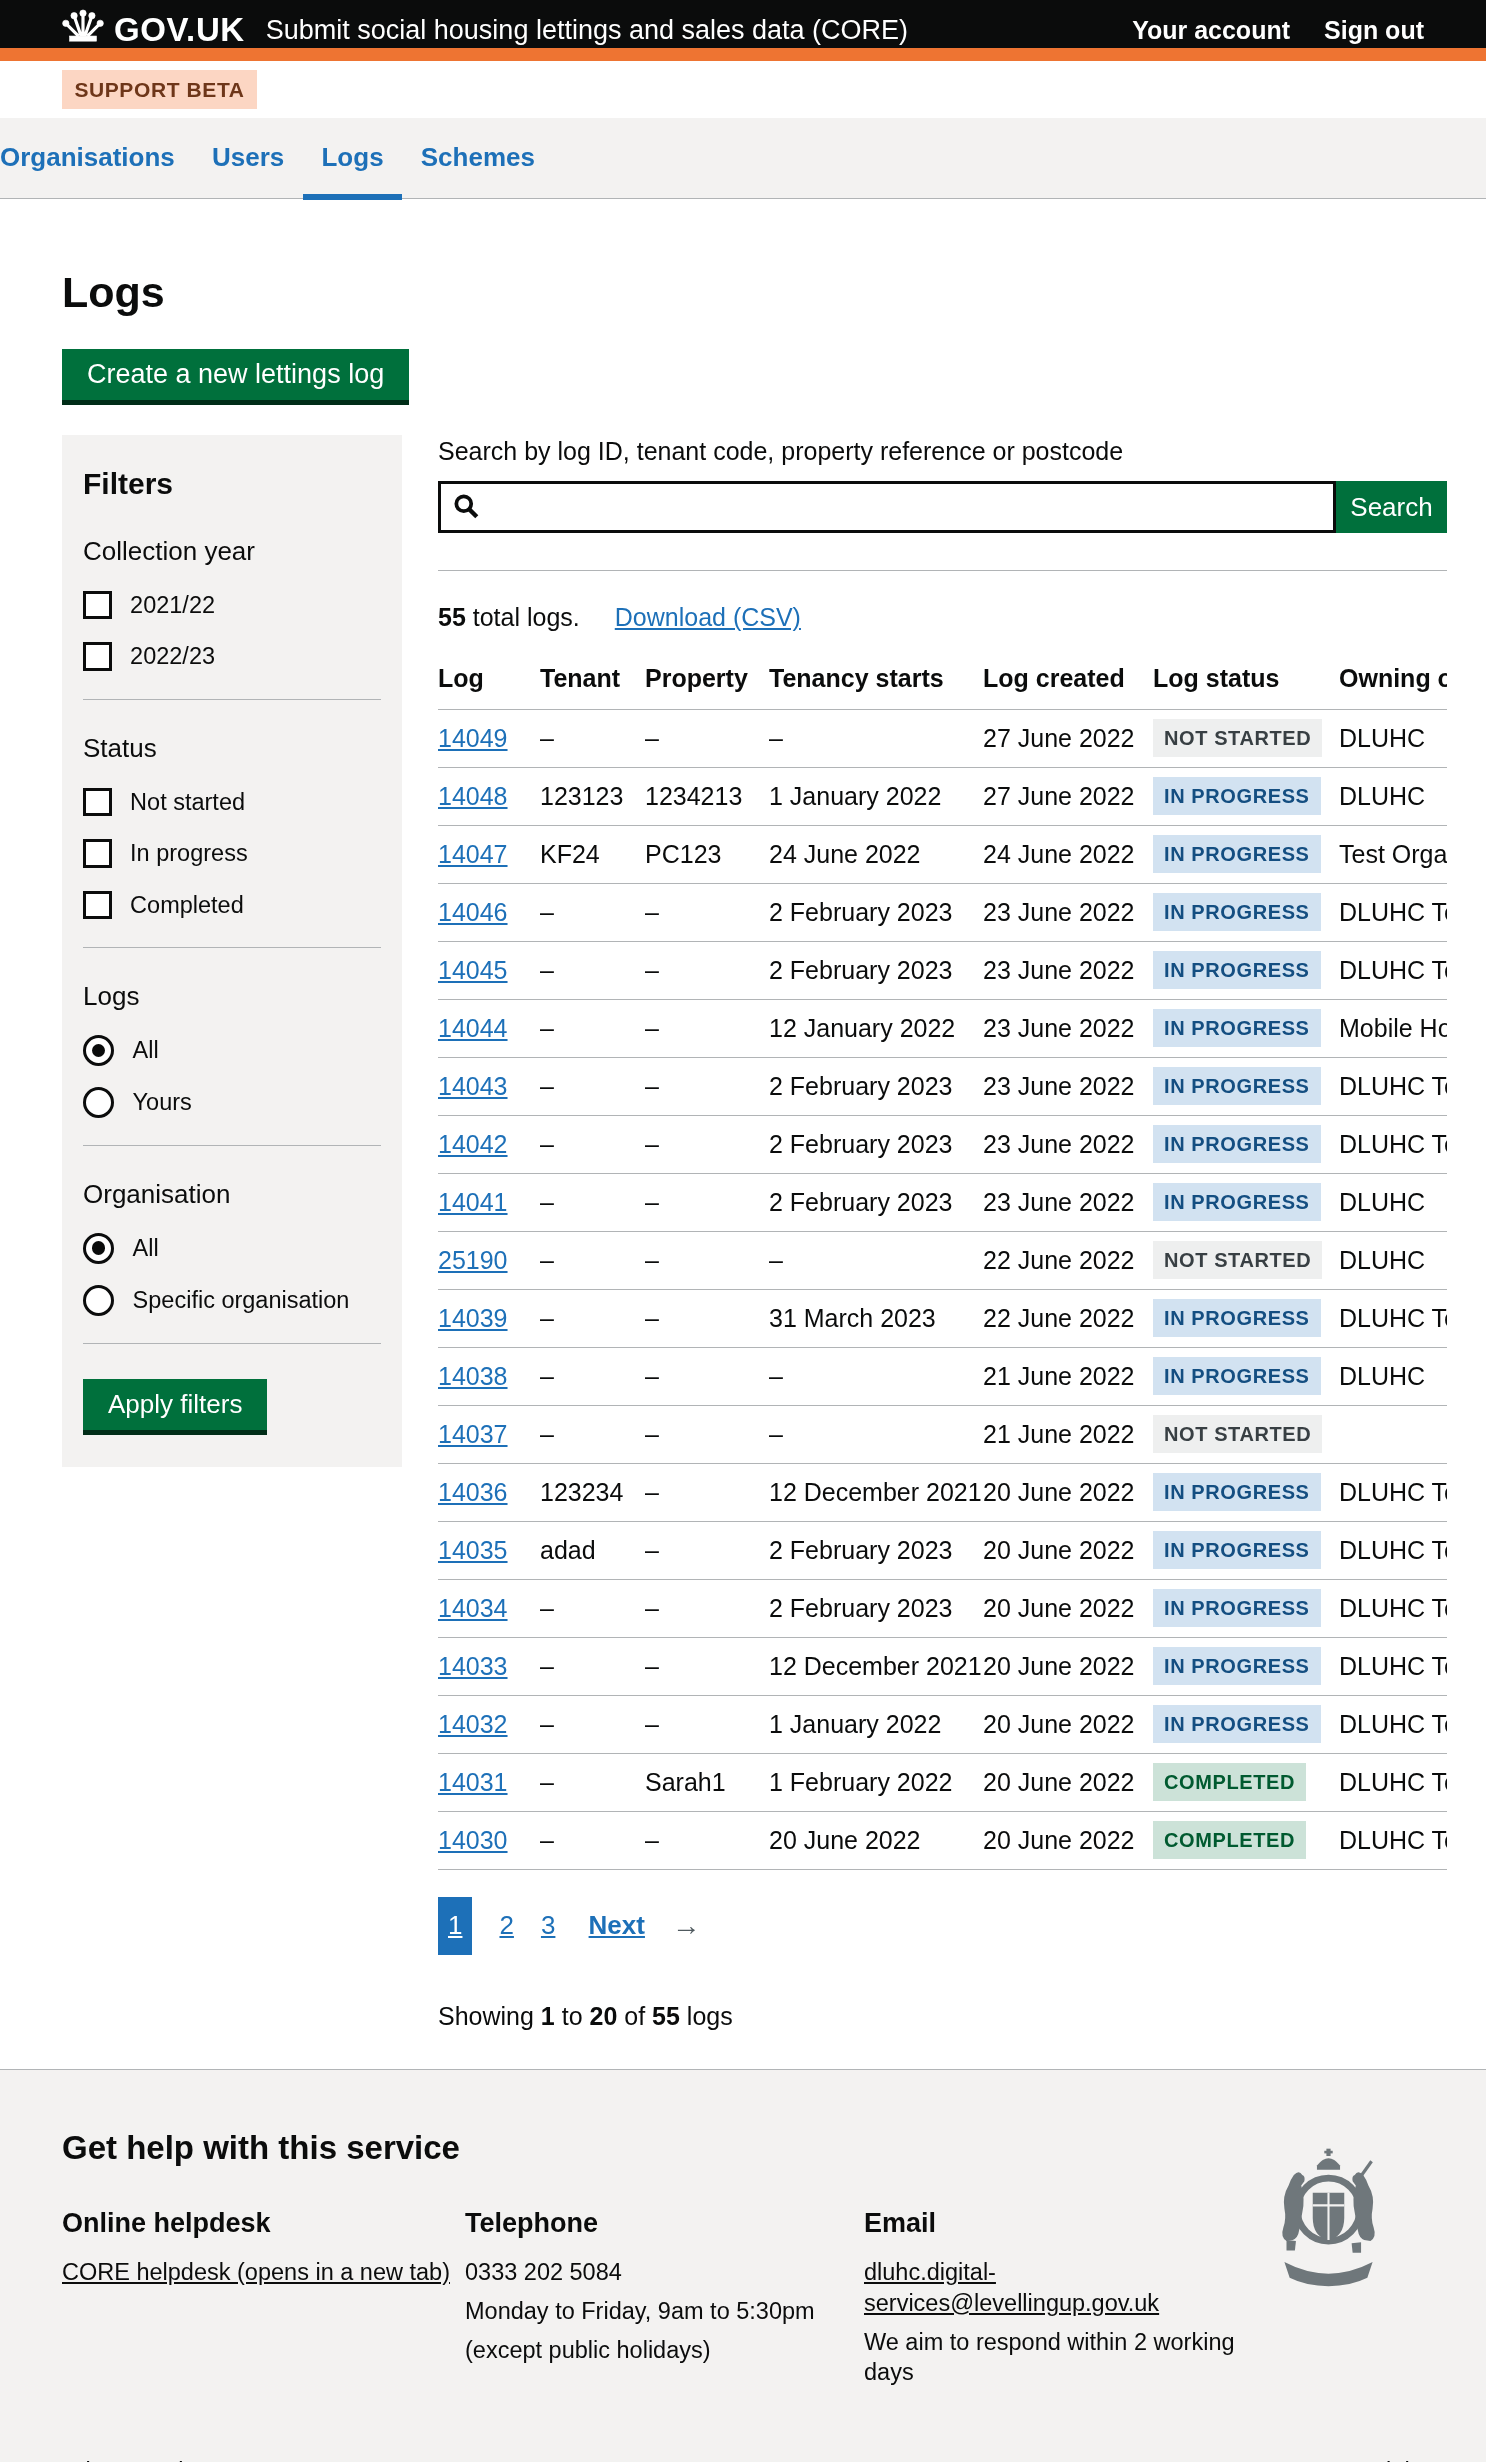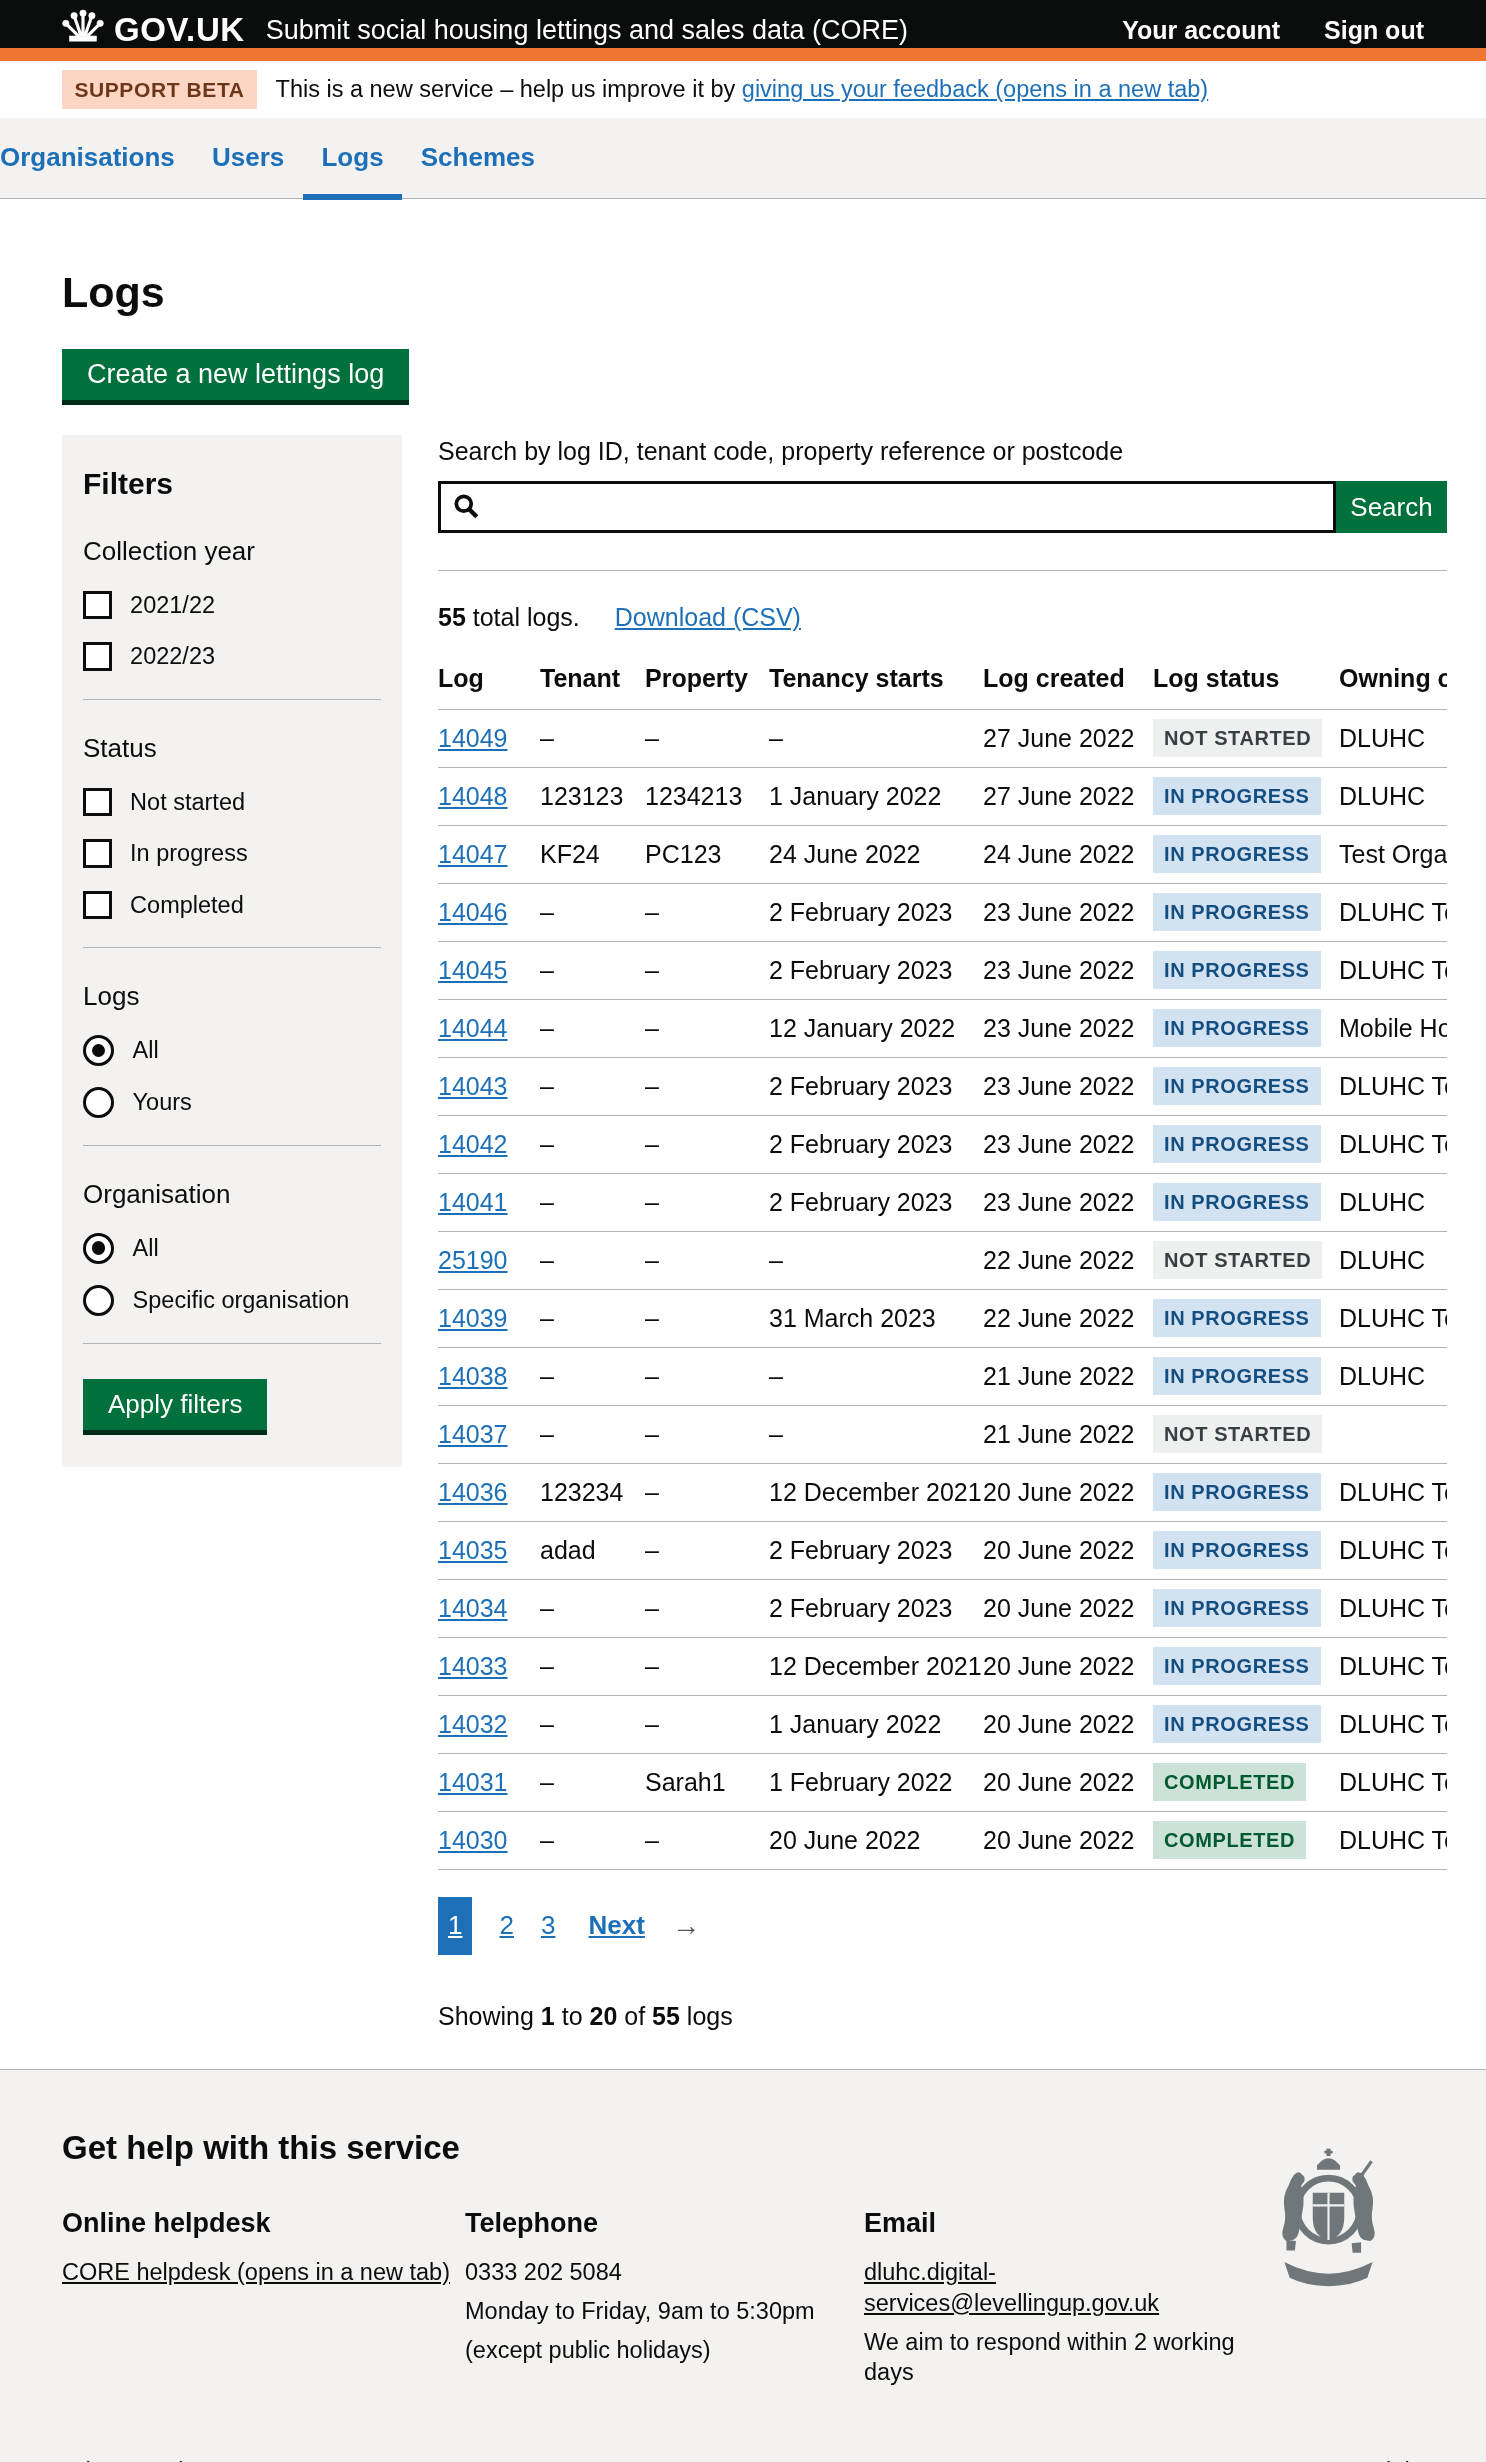--- a/index.html
+++ b/index.html
@@ -10,21 +10,21 @@
     overflow:hidden; position:relative;
   }
   .container { width:1362px; margin:0 auto; }
 
   
   .govuk-header { background:#0b0c0c; height:61px; border-bottom:13.6px solid #ee7432; }
   .header-inner { height:61px; display:flex; align-items:center; }
   .logo-group { display:flex; align-items:center; gap:10px; }
   .logo-text { color:#fff; font-weight:bold; font-size:33px; letter-spacing:0.6px; }
   .service-name { color:#fff; font-size:27px; margin-left:21px; flex:1; white-space:nowrap; }
-  .header-links { display:flex; gap:44px; }
+  .header-links { display:flex; gap:34px; }
   .header-links a { color:#fff; font-size:25px; font-weight:bold; text-decoration:none; white-space:nowrap; }
 
   
   .phase-banner { height:57px; display:flex; align-items:center; }
   .phase-inner { display:flex; align-items:center; gap:18.6px; }
   .phase-tag { background:#fcd6c3; color:#6e3619; font-weight:bold; font-size:21px;
     letter-spacing:0.6px; padding:6.2px 12.4px; white-space:nowrap; }
   .phase-text { font-size:23.5px; }
   .phase-text a { color:#1d70b8; }
 
@@ -139,21 +139,20 @@
     <span class="header-links">
       <a href="#">Your account</a>
       <a href="#">Sign out</a>
     </span>
   </div>
 </header>
 
 <div class="phase-banner">
   <div class="container phase-inner">
     <span class="phase-tag">SUPPORT BETA</span>
-    <span class="phase-text"><span>This is a new service – help us improve it by </span><a href="#">giving us your feedback (opens in a new tab)</a></span>
   </div>
 </div>
 
 <nav class="primary-nav">
   <div class="container nav-inner" id="nav-items">
       <a href="#" class="nav-item">Organisations</a>
       <a href="#" class="nav-item">Users</a>
       <a href="#" class="nav-item active">Logs</a>
       <a href="#" class="nav-item">Schemes</a>
     </div>

